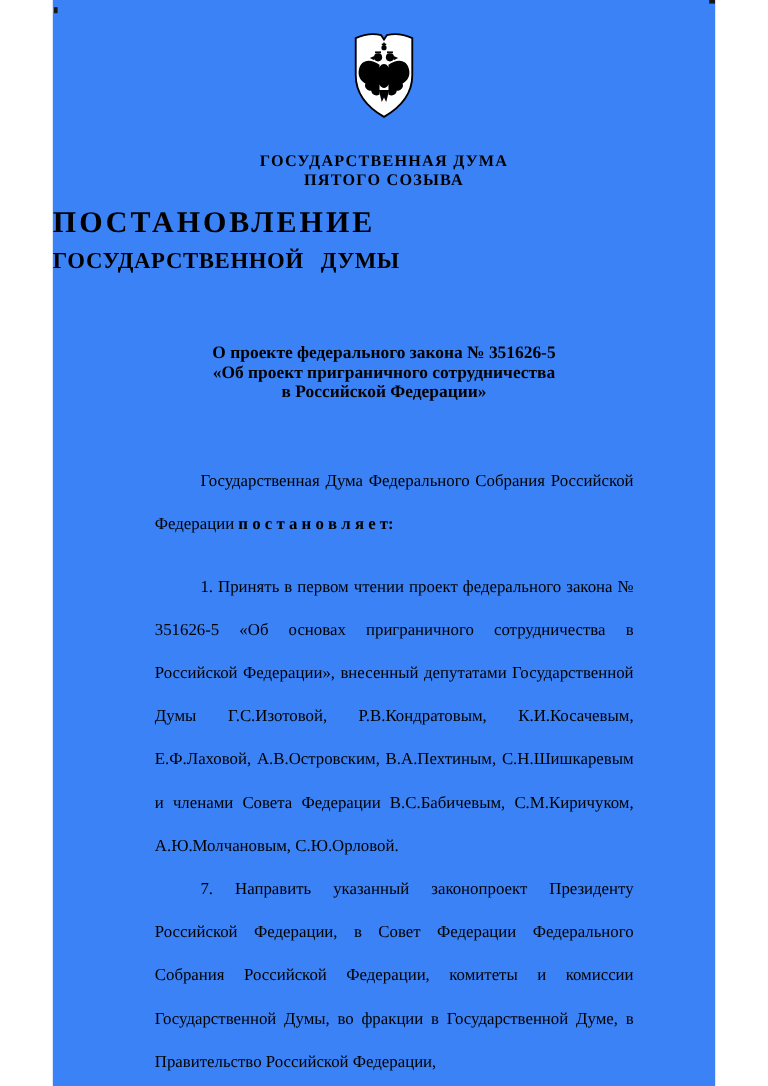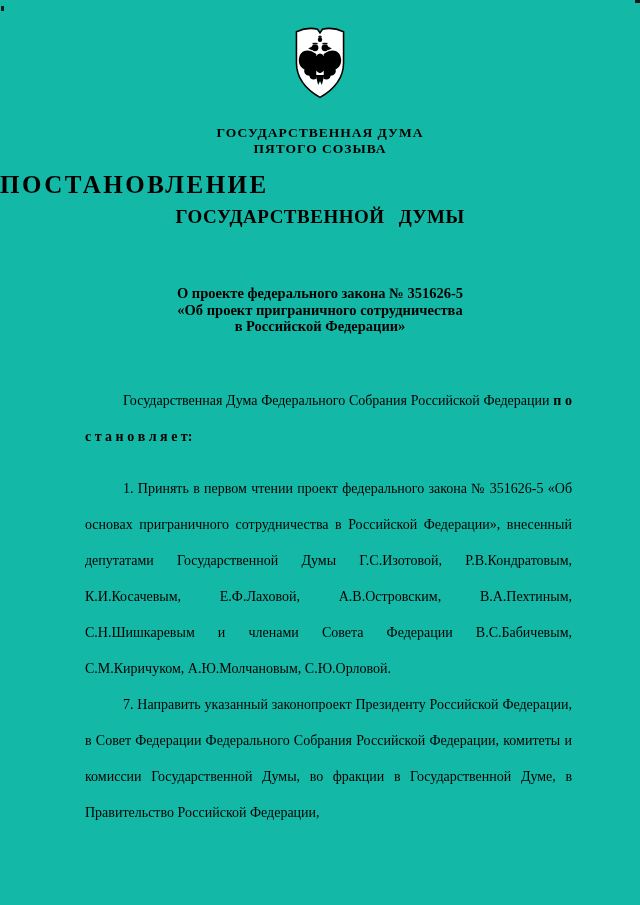--- a/index.html
+++ b/index.html
@@ -1,22 +1,22 @@
 <!DOCTYPE html>
 <html><head>
 <meta charset="utf-8">
 <style>
   * { margin: 0; padding: 0; box-sizing: border-box; }
   html, body { background: #ffffff; }
   .page {
     position: relative;
-    width: 640px;
+    width: 552px;
     height: 905px;
     margin: 0 auto;
-    background: #14b8a6;
+    background: #3b82f6;
     color: #000000;
     font-family: "Liberation Serif", "DejaVu Serif", serif;
     overflow: hidden;
   }
   .scan-mark { position: absolute; background: #1a1a1a; }
   .scan-mark.tl { left: 1px; top: 6px; width: 3px; height: 5px; }
   .scan-mark.tr { right: 0; top: 0; width: 5px; height: 3px; }
 
   .emblem { padding-top: 18px; text-align: center; }
   .emblem svg { display: inline-block; }
@@ -33,21 +33,20 @@
   .doc-title {
     margin-top: 15px;
     text-align: left;
     font-weight: bold;
     font-size: 25px;
     line-height: 26px;
     letter-spacing: 2.5px;
   }
   .doc-subtitle {
     margin-top: 9px;
-    text-align: center;
     font-weight: bold;
     font-size: 19px;
     line-height: 20px;
     letter-spacing: 0.5px;
     word-spacing: 9px;
   }
 
   .subject {
     margin-top: 58px;
     text-align: center;

